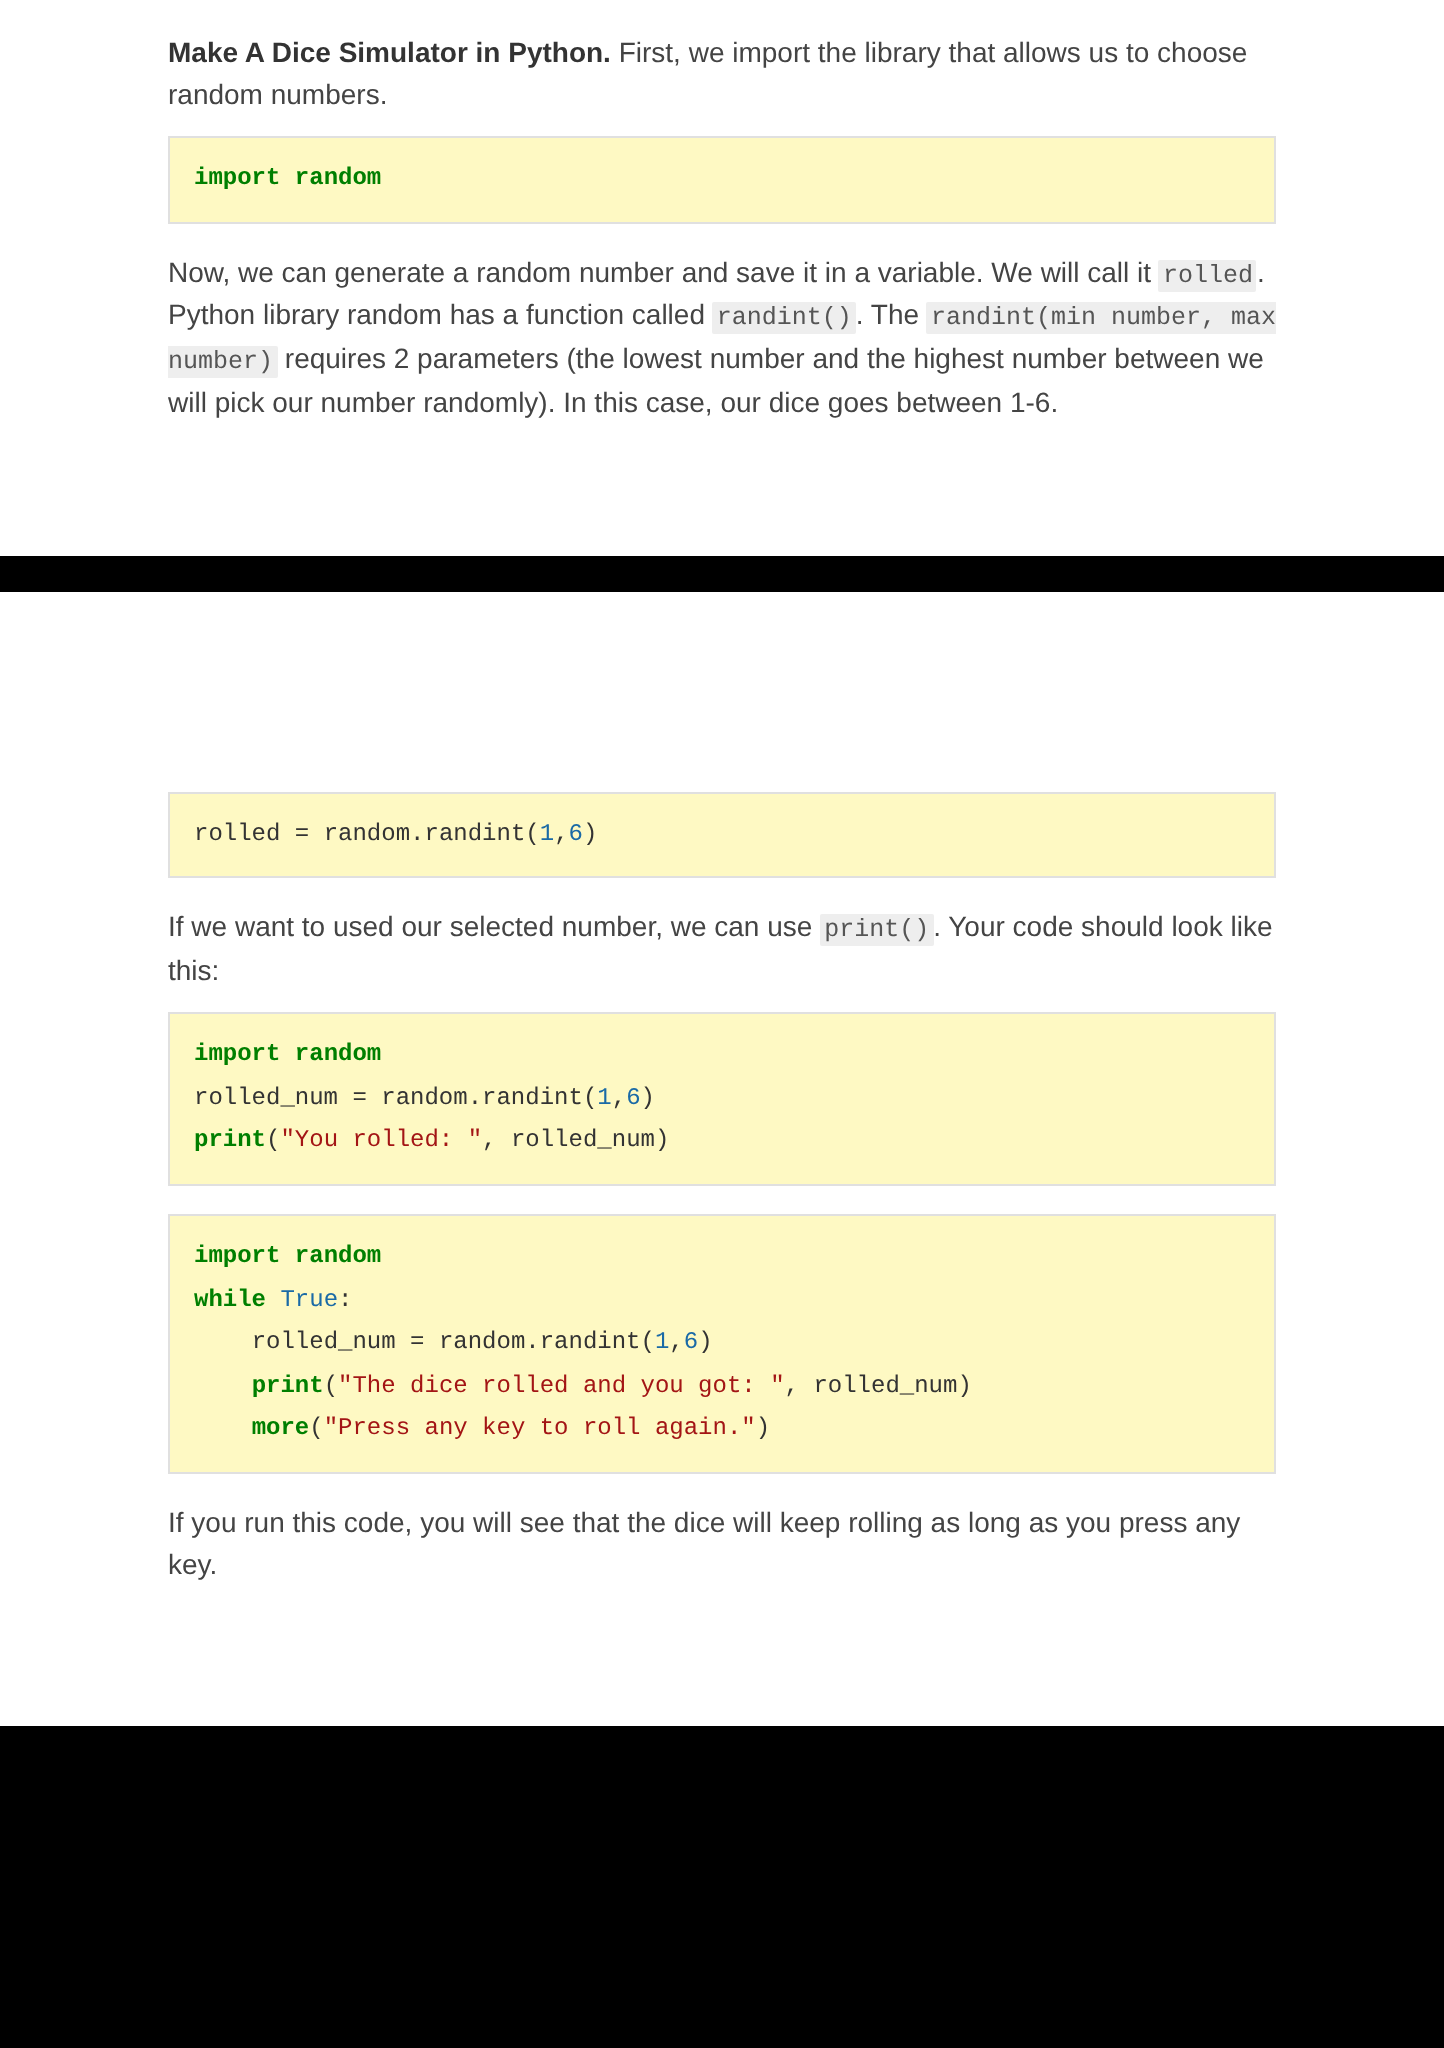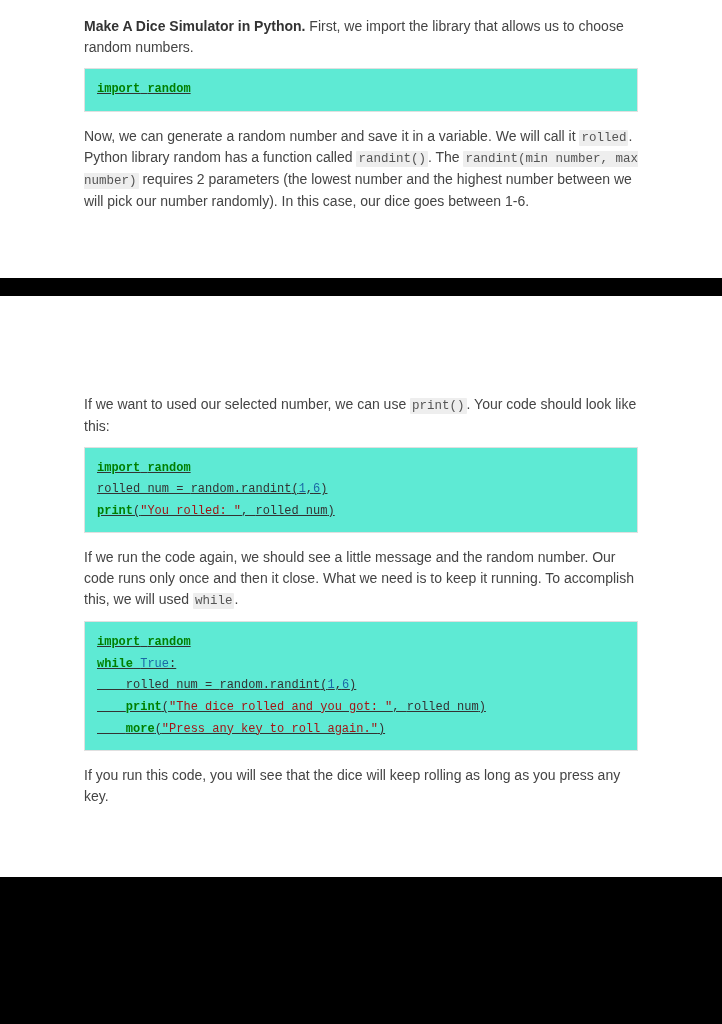--- a/index.html
+++ b/index.html
@@ -28,31 +28,30 @@
       color: #444;
       font-size: 14px;
       line-height: 1.5;
       margin: 6px 0 10px 0;
     }
     .para .strong {
       font-weight: 600;
       color: #333;
     }
     .pre {
-      background: #5eead4;
+      background: #fef9c3;
       border: 1px solid #e0e0e0;
       padding: 10px 12px;
       font-family: Consolas, "Courier New", monospace;
       font-size: 12px;
       line-height: 1.8;
       color: #333;
       white-space: pre;
       overflow-x: auto;
       margin: 8px 0 14px 0;
-      text-decoration: underline;
     }
     .inline-code {
       background: #eee;
       font-family: Consolas, "Courier New", monospace;
       font-size: 12.5px;
       padding: 1px 2px;
       color: #555;
       border-radius: 1px;
     }
     .kw { color: #007f00; font-weight: bold; }
@@ -74,34 +73,32 @@
 
   <div class="pre"><span class="kw">import</span> <span class="nm">random</span></div>
 
   <p class="para">
     <span>Now, we can generate a random number and save it in a variable. We will call it </span><span class="inline-code">rolled</span><span>. Python library  random has a function called </span><span class="inline-code">randint()</span><span>. The </span><span class="inline-code">randint(min number, max number)</span><span> requires 2 parameters (the lowest number and the highest number between we will pick our number randomly). In this case, our dice goes between 1-6.</span>
   </p>
 </div>
 
 <div class="page page-bottom">
 
+  <div class="pre"><span class="id">rolled</span><span> = </span><span class="call">random.randint</span><span class="pn">(</span><span class="num">1</span><span class="pn">,</span><span class="num">6</span><span class="pn">)</span></div>
 
   <p class="para">
     <span>If we want to used our selected number, we can use </span><span class="inline-code">print()</span><span>. Your code should look like this:</span>
   </p>
 
 
 
   <div class="pre"><span class="kw">import</span> <span class="nm">random</span>
 <span class="id">rolled_num</span><span> = </span><span class="call">random.randint</span><span class="pn">(</span><span class="num">1</span><span class="pn">,</span><span class="num">6</span><span class="pn">)</span>
 <span class="kw">print</span><span class="pn">(</span><span class="str">"You rolled: "</span><span class="pn">, </span><span class="id">rolled_num</span><span class="pn">)</span></div>
 
-  <p class="para">
-    <span>If we run the code again, we should see a little message and the random number. Our code runs only once and then it close. What we need is to keep it running. To accomplish this, we will used </span><span class="inline-code">while</span><span>.</span>
-  </p>
 
   <div class="pre"><span class="kw">import</span> <span class="nm">random</span>
 <span class="kw">while</span> <span class="bool">True</span><span class="pn">:</span>
 <span>    </span><span class="id">rolled_num</span><span> = </span><span class="call">random.randint</span><span class="pn">(</span><span class="num">1</span><span class="pn">,</span><span class="num">6</span><span class="pn">)</span>
 <span>    </span><span class="kw">print</span><span class="pn">(</span><span class="str">"The dice rolled and you got: "</span><span class="pn">, </span><span class="id">rolled_num</span><span class="pn">)</span>
 <span>    </span><span class="kw">more</span><span class="pn">(</span><span class="str">"Press any key to roll again."</span><span class="pn">)</span></div>
 
   <p class="para">
     <span>If you run this code, you will see that the dice will keep rolling as long as you press any key.</span><br>
     

